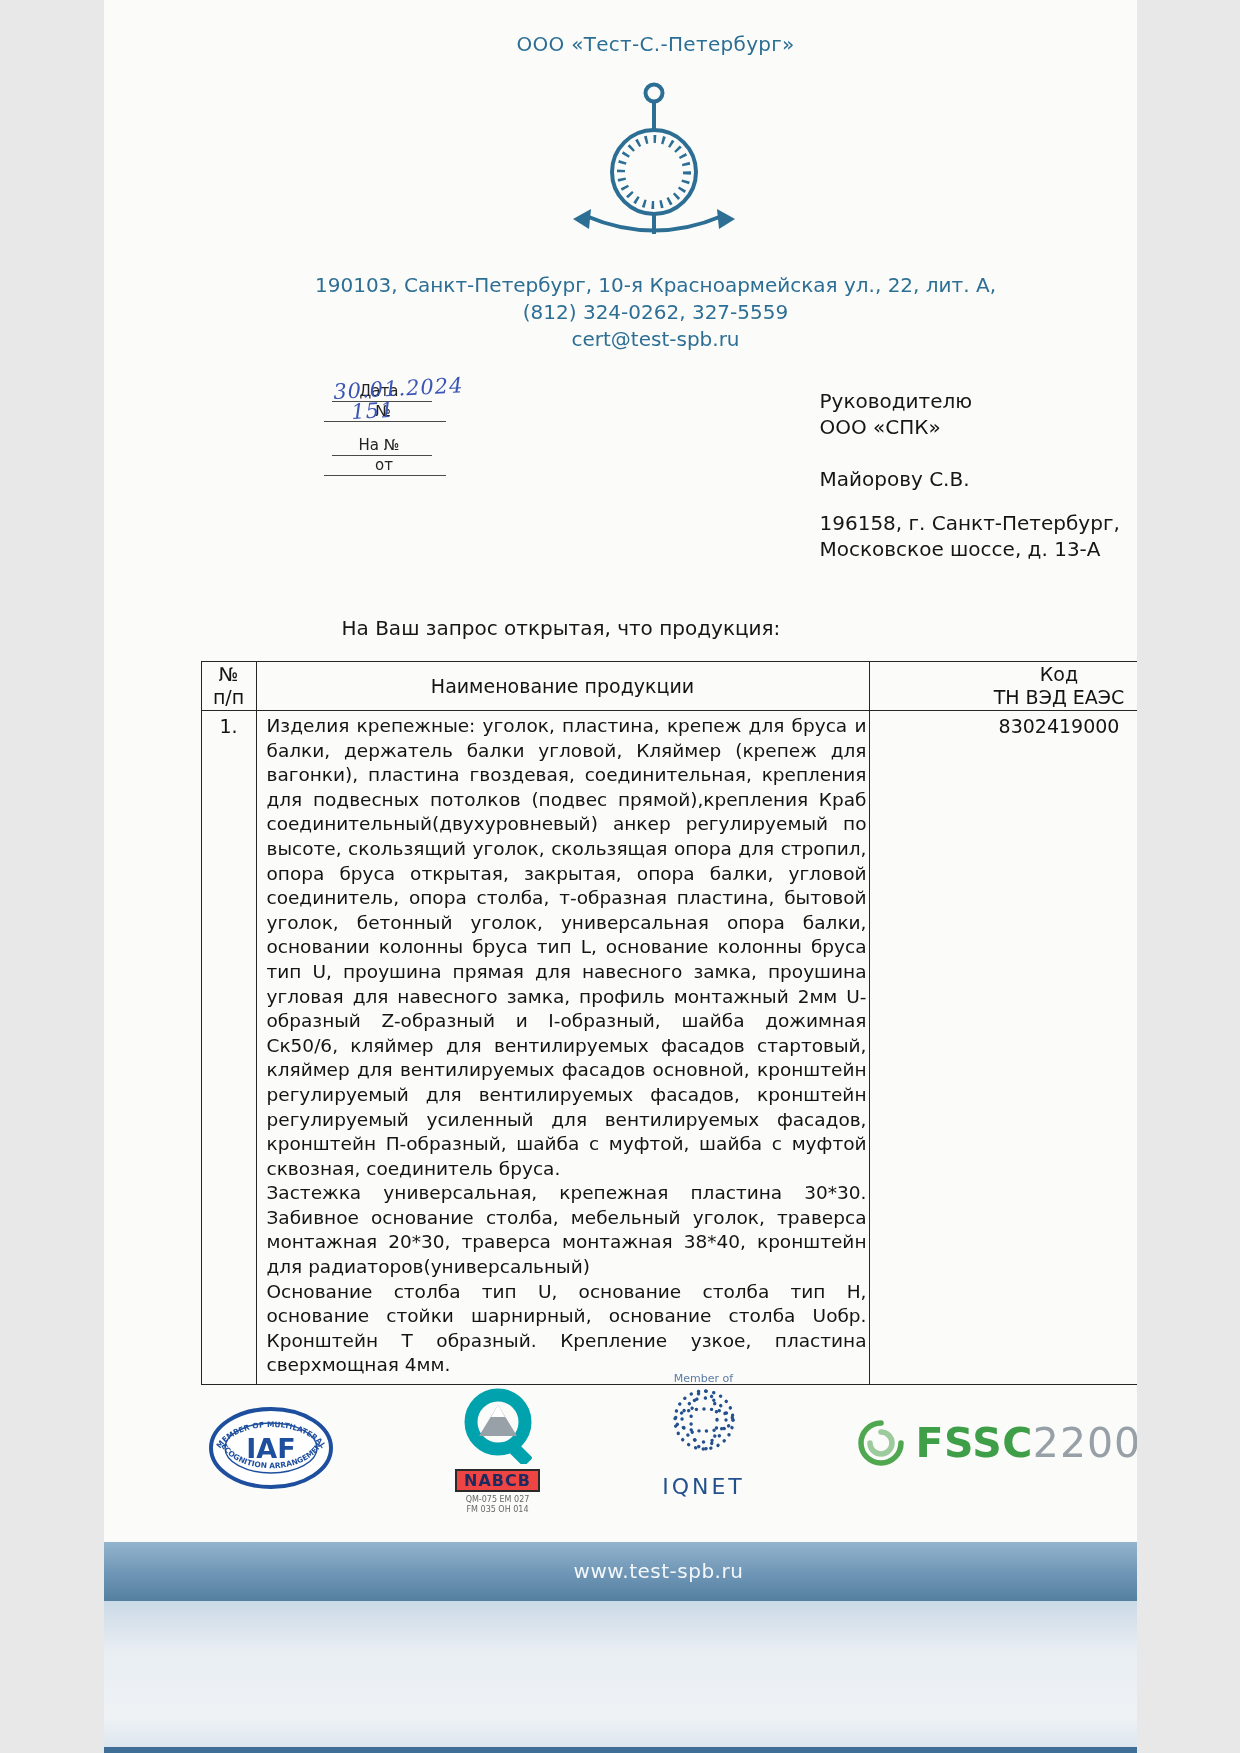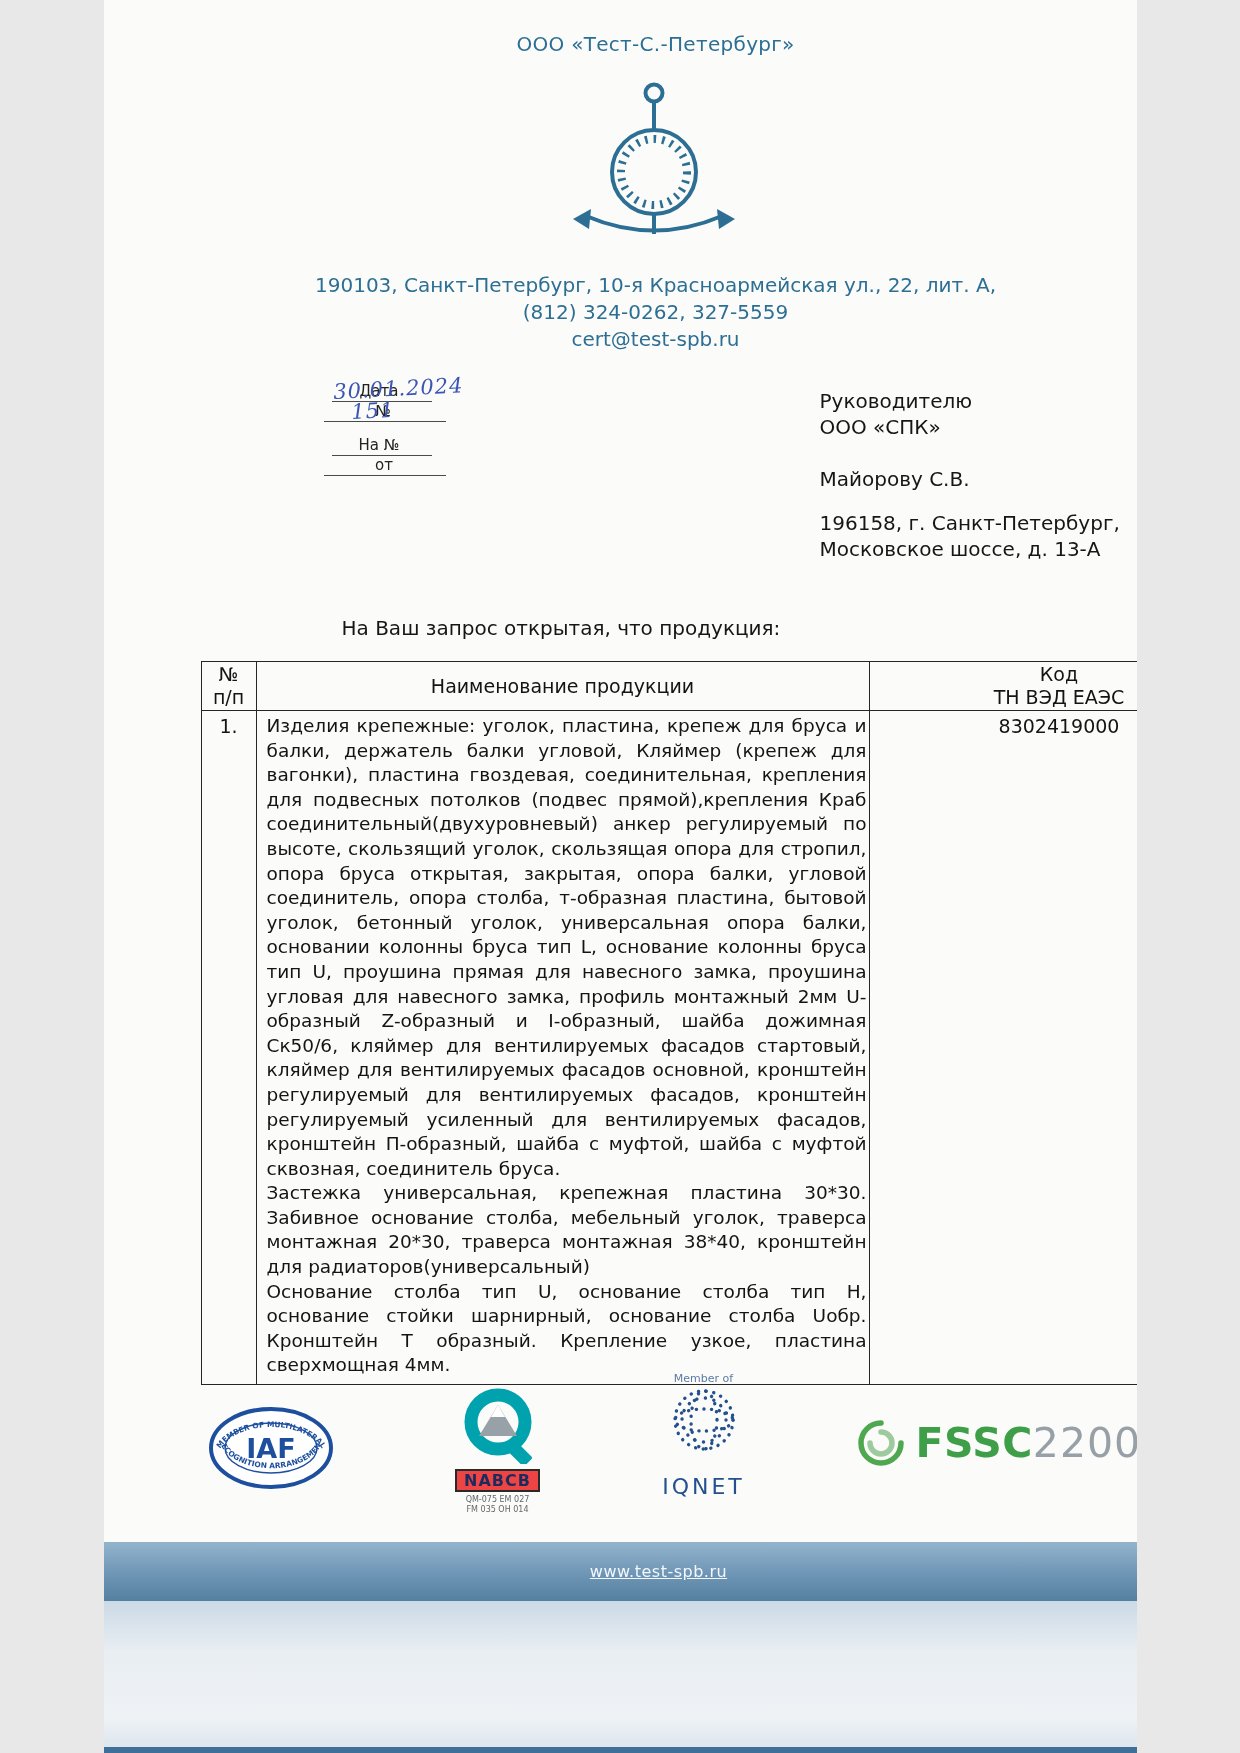--- a/index.html
+++ b/index.html
@@ -61,21 +61,21 @@
   .fssc-text{font-size:41px;line-height:46px;margin-left:10px;white-space:nowrap;}
   .fssc-name{color:#3f9e48;font-weight:bold;letter-spacing:.5px;}
   .fssc-num{color:#97a0a6;font-weight:400;letter-spacing:1px;}
   
   .bottom-bar{
     position:absolute;left:0;top:1542px;width:1240px;height:59px;
     background:linear-gradient(180deg,#93b4cd 0%,#6e95b5 55%,#54809f 100%);
   }
   .bottom-bar-text{
     position:absolute;left:0;top:0;width:1110px;text-align:center;
-    line-height:59px;color:#f3f7fa;font-size:16px;letter-spacing:.5px;text-decoration:underline;
+    line-height:59px;color:#f3f7fa;font-size:20px;letter-spacing:.5px;
   }
   .bottom-strip{
     position:absolute;top:1601px;left:0;width:1240px;height:146px;
     background:linear-gradient(180deg,#cbdae6 0%,#e9eef3 35%,#eef2f5 80%,#dde6ee 100%);
   }
   .bottom-edge{position:absolute;top:1747px;left:0;width:1240px;height:6px;background:#3f6f96;}
 </style>
 </head>
 <body>
 

